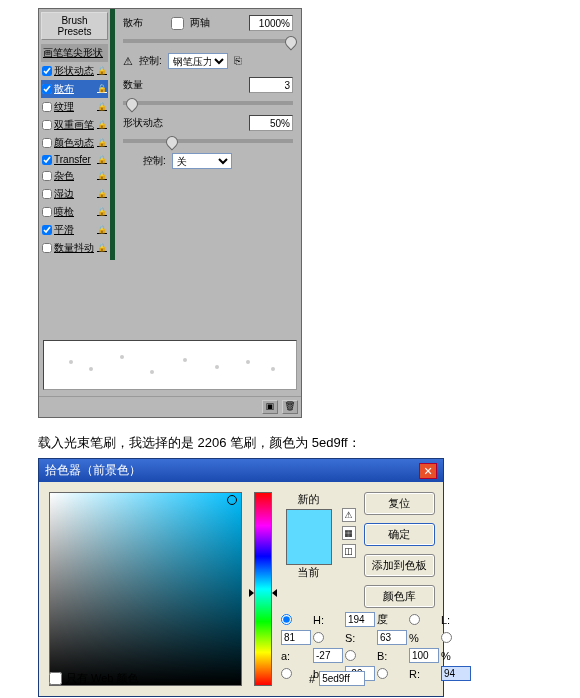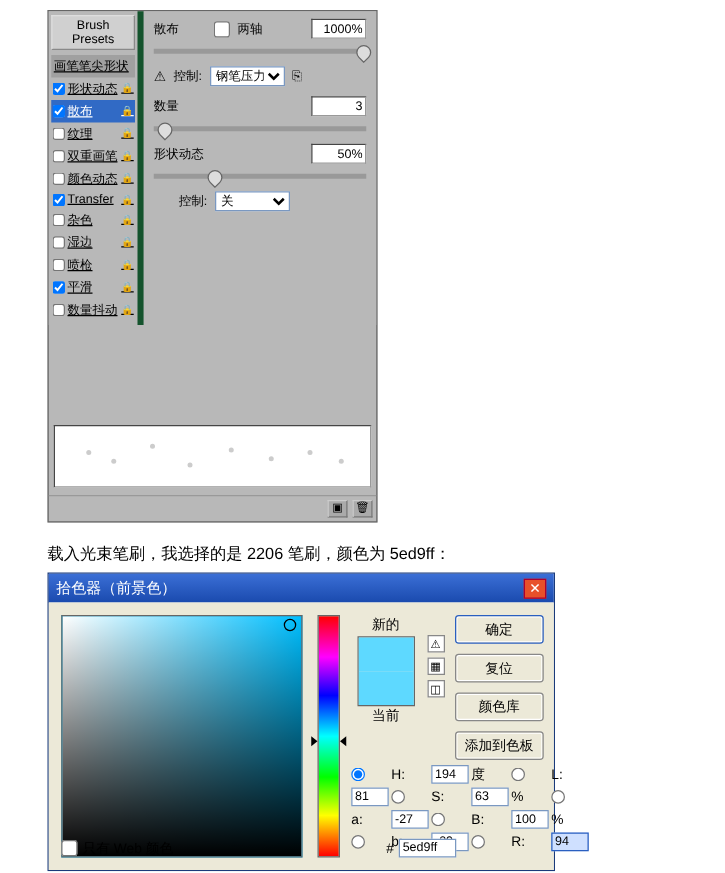--- a/index.html
+++ b/index.html
@@ -211,24 +211,24 @@
         <div class="swatch-cur"></div>
       </div>
       <div class="swatch-lbl">当前</div>
     </div>
     <div class="swarn">
       <div class="swarn-item">⚠</div>
       <div class="swarn-item">▦</div>
       <div class="swarn-item">◫</div>
     </div>
     <div class="btn-col">
+      <div class="pk-btn">复位</div>
       <div class="pk-btn primary">确定</div>
-      <div class="pk-btn">复位</div>
+      <div class="pk-btn">添加到色板</div>
       <div class="pk-btn">颜色库</div>
-      <div class="pk-btn">添加到色板</div>
     </div>
 
     <div class="fields">
       <input type="radio" name="m" checked="" style="">
         <span class="fld-lbl">H:</span>
         <input class="fld-in" value="194" style="">
         <span class="unit">度</span>
       <input type="radio" name="m2" style="">
         <span class="fld-lbl">L:</span>
         <input class="fld-in" value="81" style="">

